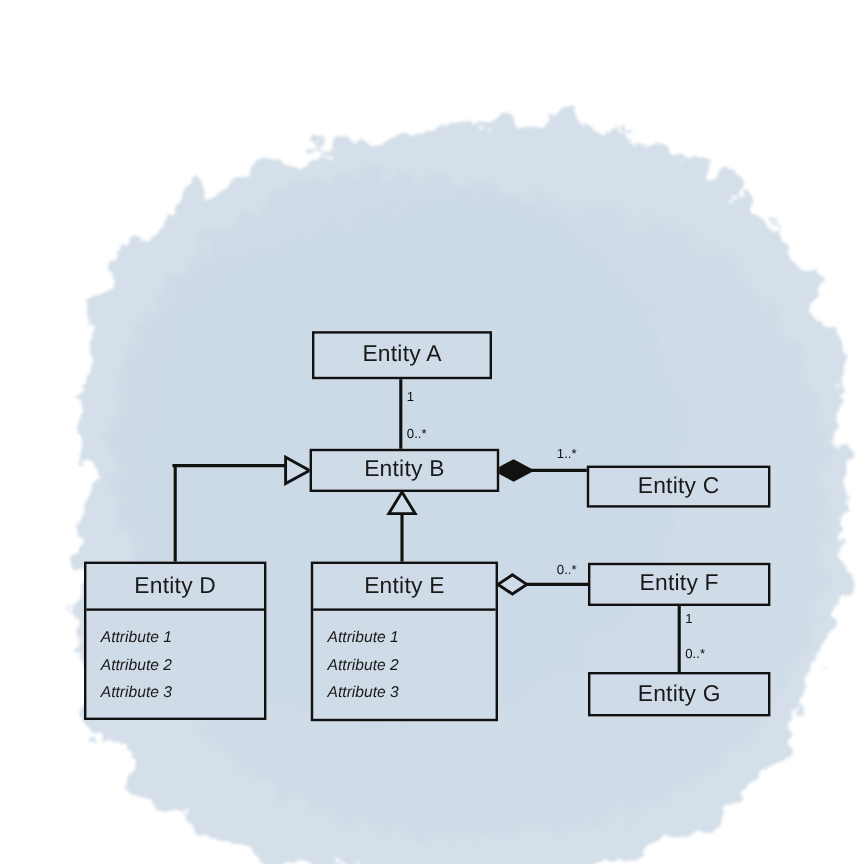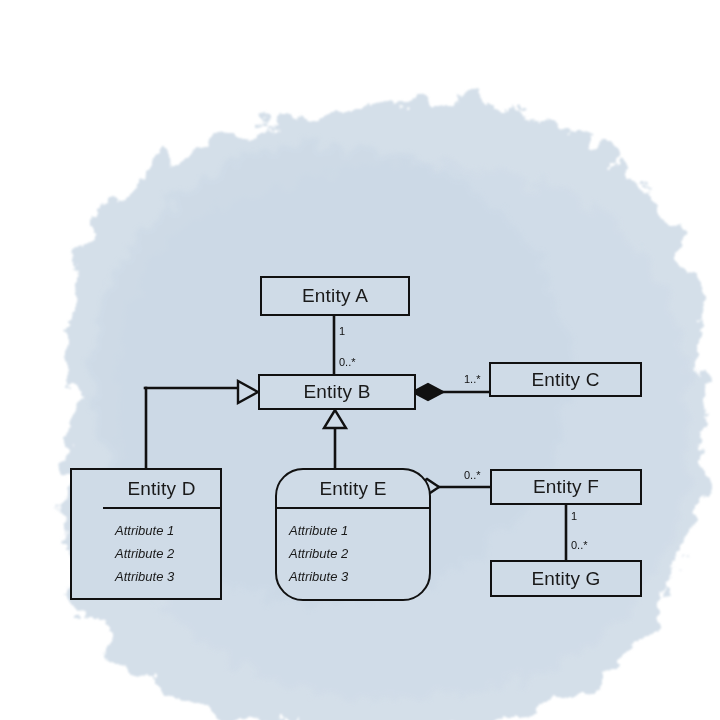--- a/index.html
+++ b/index.html
@@ -80,34 +80,34 @@
   </svg>
 
   <div class="node" style="left:260px;top:232px;width:150px;height:40px;">
     <div class="title">Entity A</div>
   </div>
 
   <div class="node" style="left:258px;top:330px;width:158px;height:36px;">
     <div class="title">Entity B</div>
   </div>
 
-  <div class="node" style="left:489px;top:318px;width:153px;height:35px;">
+  <div class="node" style="left:489px;top:344px;width:153px;height:35px;">
     <div class="title">Entity C</div>
   </div>
 
-  <div class="node compart" style="left:70px;top:424px;width:152px;height:132px;padding-left:31px;">
+  <div class="node compart" style="left:70px;top:424px;width:152px;height:132px;">
     <div class="title">Entity D</div>
     <div class="attrs">
       <div>Attribute 1</div>
       <div>Attribute 2</div>
       <div>Attribute 3</div>
     </div>
   </div>
 
-  <div class="node compart" style="left:275px;top:424px;width:156px;height:133px;border-radius:28px;">
+  <div class="node compart" style="left:259px;top:424px;width:156px;height:133px;">
     <div class="title">Entity E</div>
     <div class="attrs">
       <div>Attribute 1</div>
       <div>Attribute 2</div>
       <div>Attribute 3</div>
     </div>
   </div>
 
   <div class="node" style="left:490px;top:516px;width:152px;height:37px;">
     <div class="title">Entity G</div>

